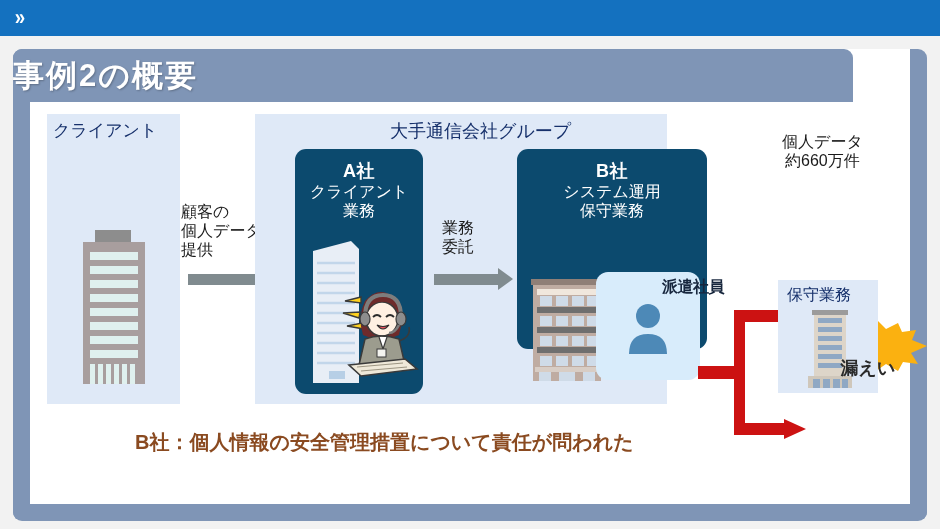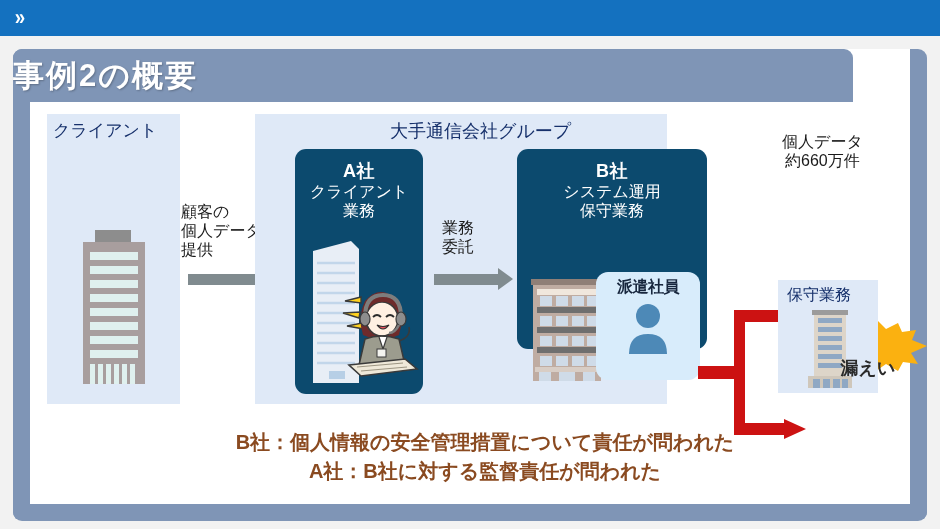--- a/index.html
+++ b/index.html
@@ -91,21 +91,21 @@
     position:absolute; color:#1a1a1a; font-size:16px; line-height:1.2;
     white-space:nowrap;
   }
   #flow-text-1{ left:151px; top:100px; }
   #flow-text-2{ left:412px; top:116px; }
   #data-volume-text{ left:752px; top:30px; text-align:center; }
 
   
   #dispatch-card{
     position:absolute; left:566px; top:170px; width:104px; height:108px;
-    background:#d8ecfb; border-radius:12px;
+    background:#d8ecfb; border-radius:12px;padding-left:45px;
   }
   #dispatch-label{
     position:absolute; width:100%; text-align:center; top:5px;
     font-size:16px; font-weight:bold; color:#17263d; letter-spacing:-.5px;
   }
 
   
   #red-group{ position:absolute; left:668px; top:196px; width:110px; height:150px; }
 
   
@@ -115,21 +115,21 @@
   }
   #leak-text{
     position:relative; z-index:2; font-size:18px; font-weight:bold; color:#2b2b2b;margin-top:44px;
   }
 
   
   #conclusion{
     position:absolute; left:135px; top:428px; width:700px;
     color:#8a4a20; font-weight:bold; font-size:20px; line-height:1.45;
   }
-  #conclusion div{ white-space:nowrap;text-align:center; }
+  #conclusion div{ white-space:nowrap; }
 </style>
 </head>
 <body>
 
 <div id="title-bar">
   <span id="title-chevron">»</span>
 </div>
 
 <div id="frame"></div>
 <div id="frame-header">
@@ -332,14 +332,13 @@
       <rect x="7" y="69" width="7" height="9"></rect>
       <rect x="17" y="69" width="7" height="9"></rect>
       <rect x="27" y="69" width="7" height="9"></rect>
       <rect x="36" y="69" width="6" height="9"></rect>
     </g>
   </svg>
 </div>
 
 <div id="conclusion">
   <div>B社：個人情報の安全管理措置について責任が問われた</div>
-  <div>A社：B社に対する監督責任が問われた</div>
 </div>
 
 </body></html>

